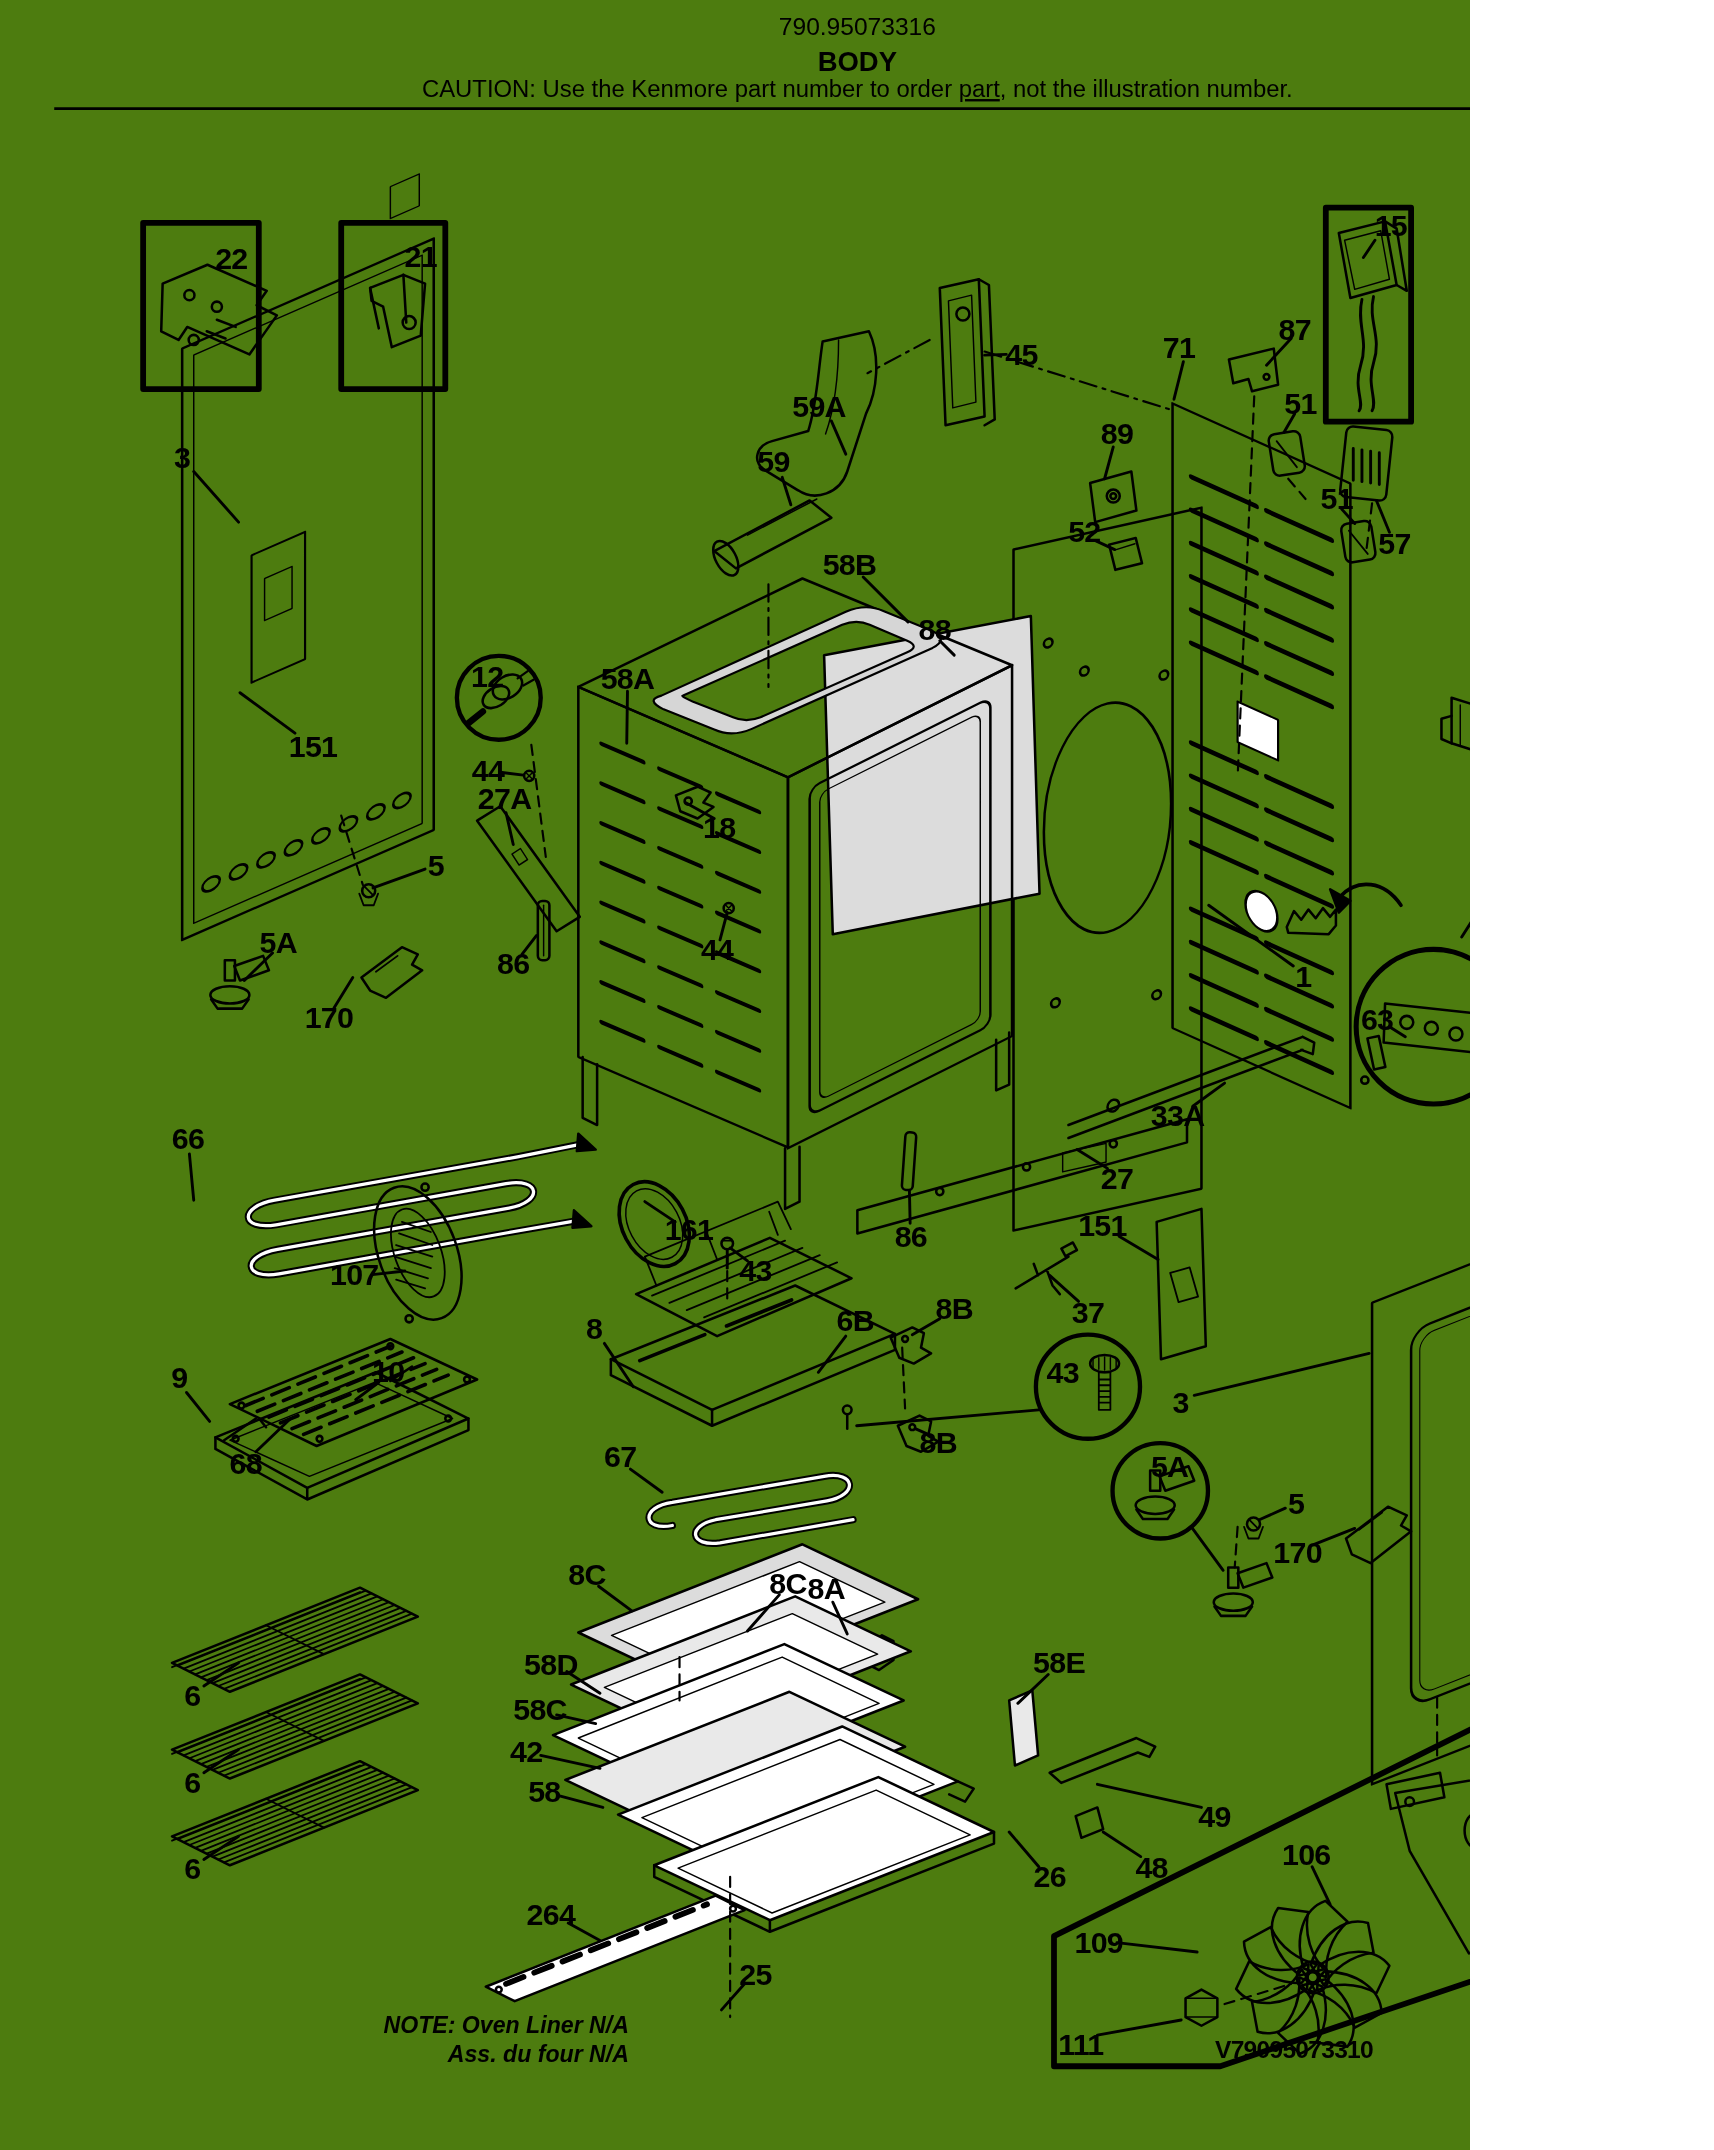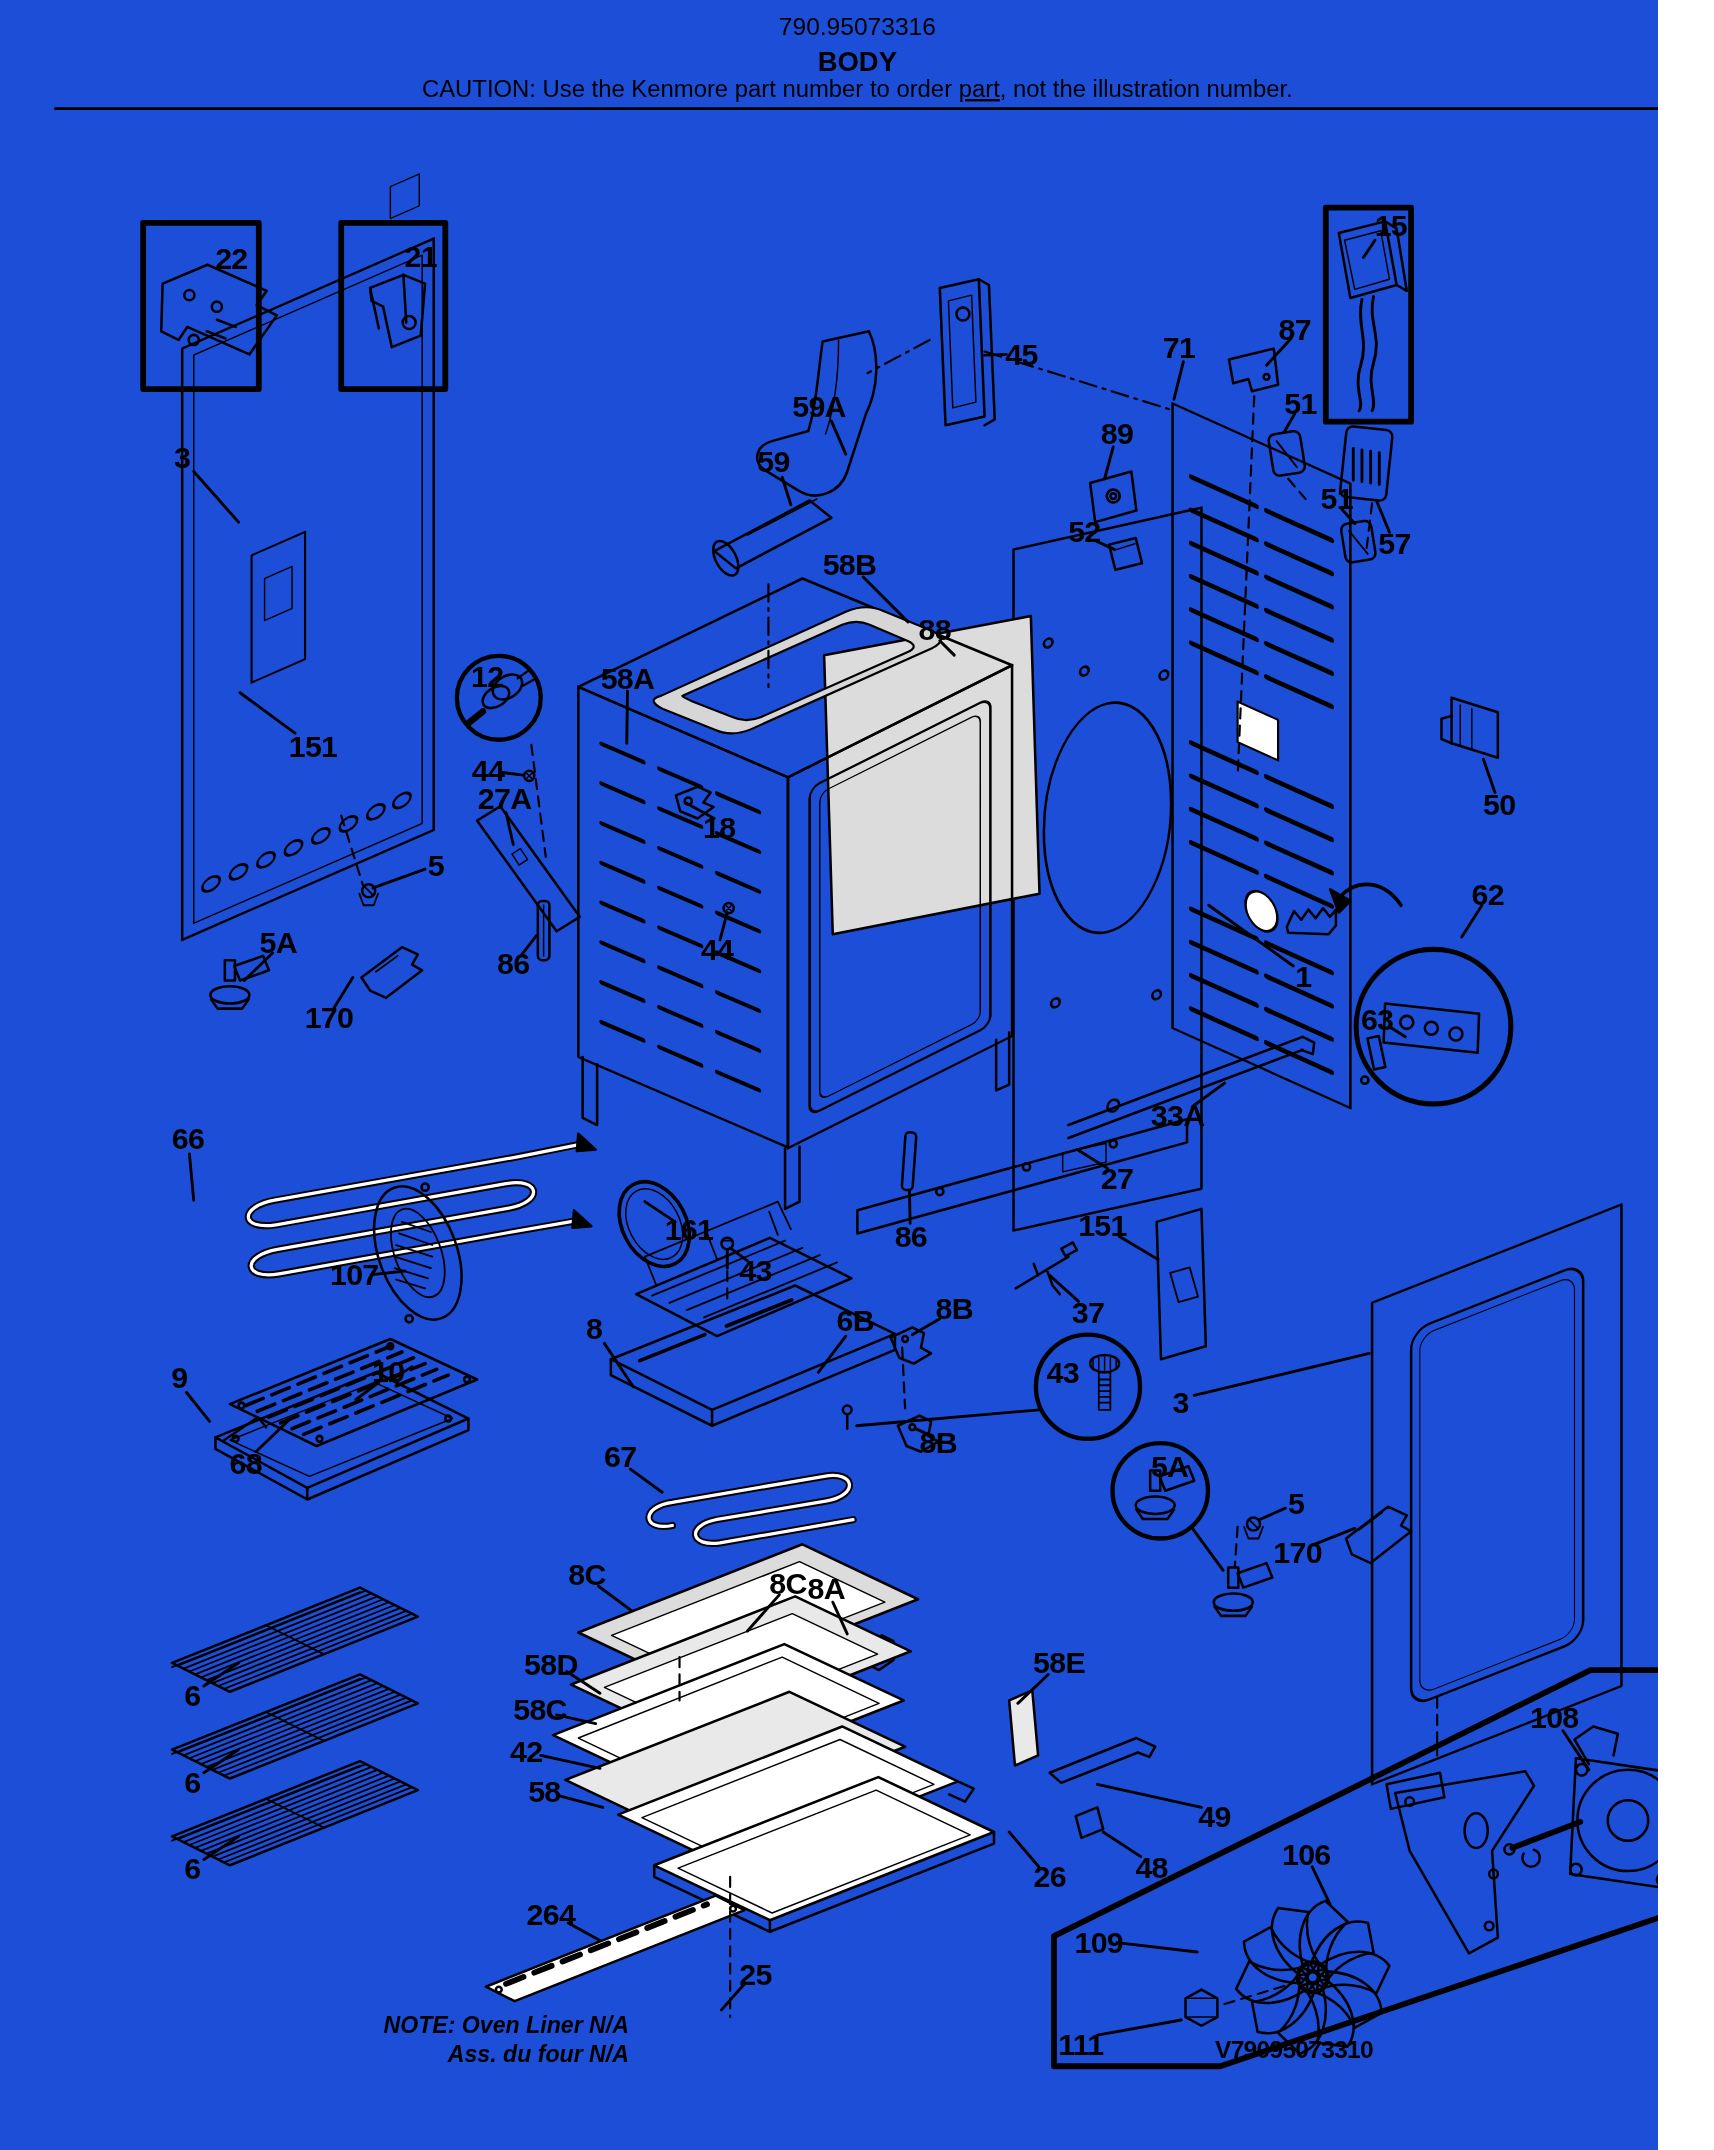--- a/index.html
+++ b/index.html
@@ -1,16 +1,16 @@
 <!DOCTYPE html>
 <html style="font-size:11.6px"><head>
 <meta charset="utf-8">
 <style>
   html,body{margin:0;padding:0;background:#fff;}
-  .page{position:relative;width:1658px;height:2151px;background:#1d4ed8;overflow:hidden;}
+  .page{position:relative;width:1470px;height:2151px;background:#4d7c0f;overflow:hidden;}
   svg{position:absolute;inset:0;}
   text{font-family:"Liberation Sans",sans-serif;fill:#000;}
   .hdr-model{font-size:34px;text-anchor:middle;}
   .hdr-title{font-size:38px;font-weight:bold;text-anchor:middle;}
   .hdr-caution{font-size:33px;text-anchor:middle;}
   .callout{font-size:42px;font-weight:bold;text-anchor:middle;dominant-baseline:central;letter-spacing:-1px;}
   .leader{stroke:#000;stroke-width:4;stroke-linecap:round;}
   .note-text{font-size:32px;font-weight:bold;font-style:italic;text-anchor:end;}
   .vnum{font-size:34px;font-weight:bold;text-anchor:middle;letter-spacing:-1px;}
   .art{stroke:#000;fill:none;stroke-width:3.5;stroke-linecap:round;stroke-linejoin:round;}

